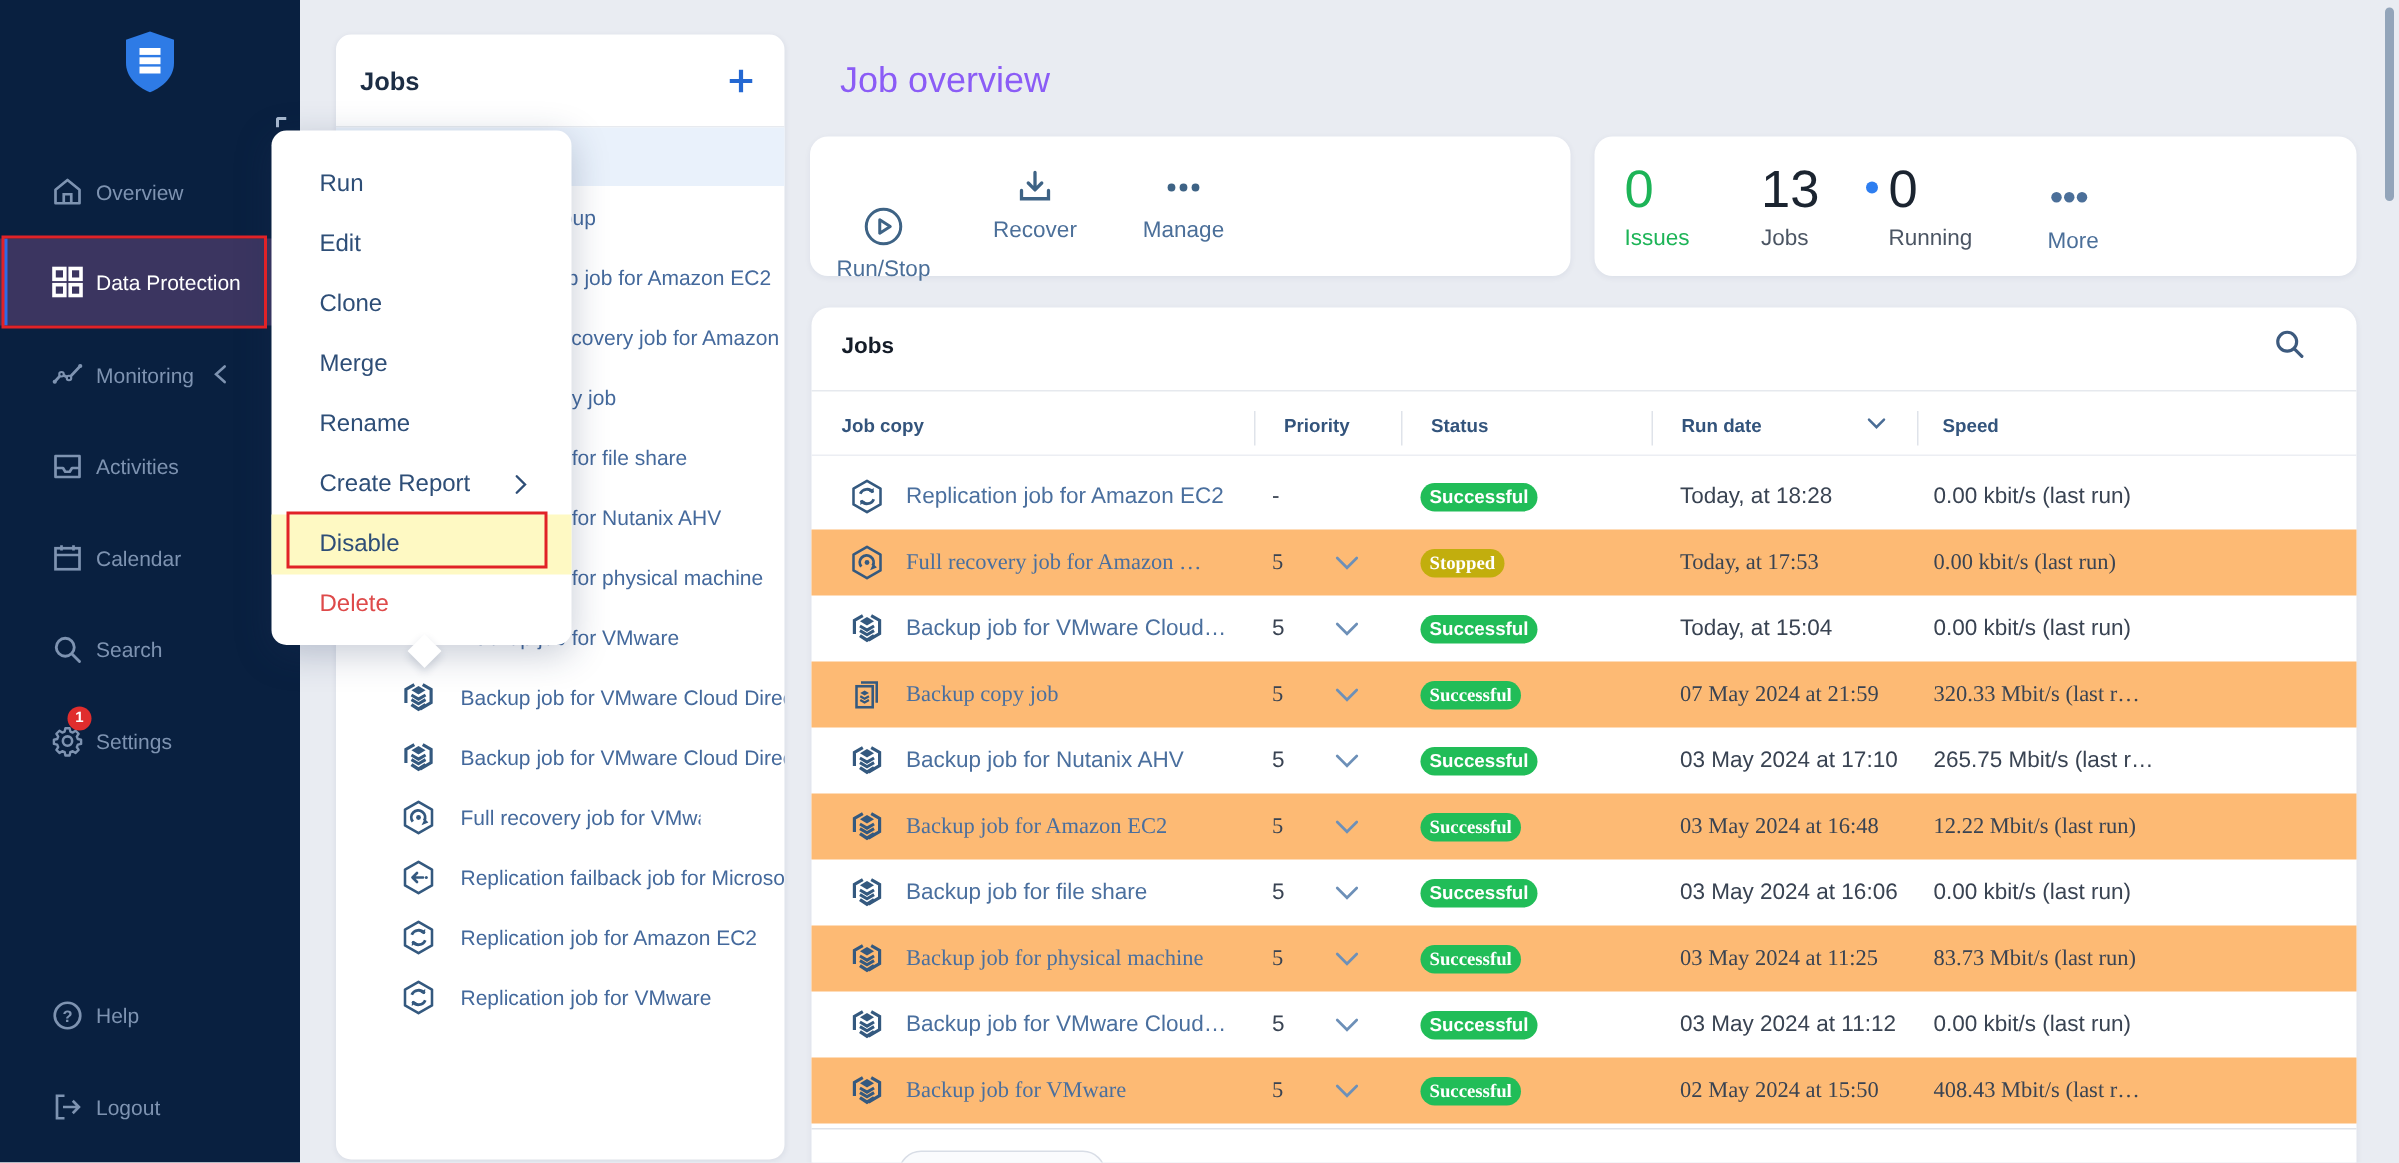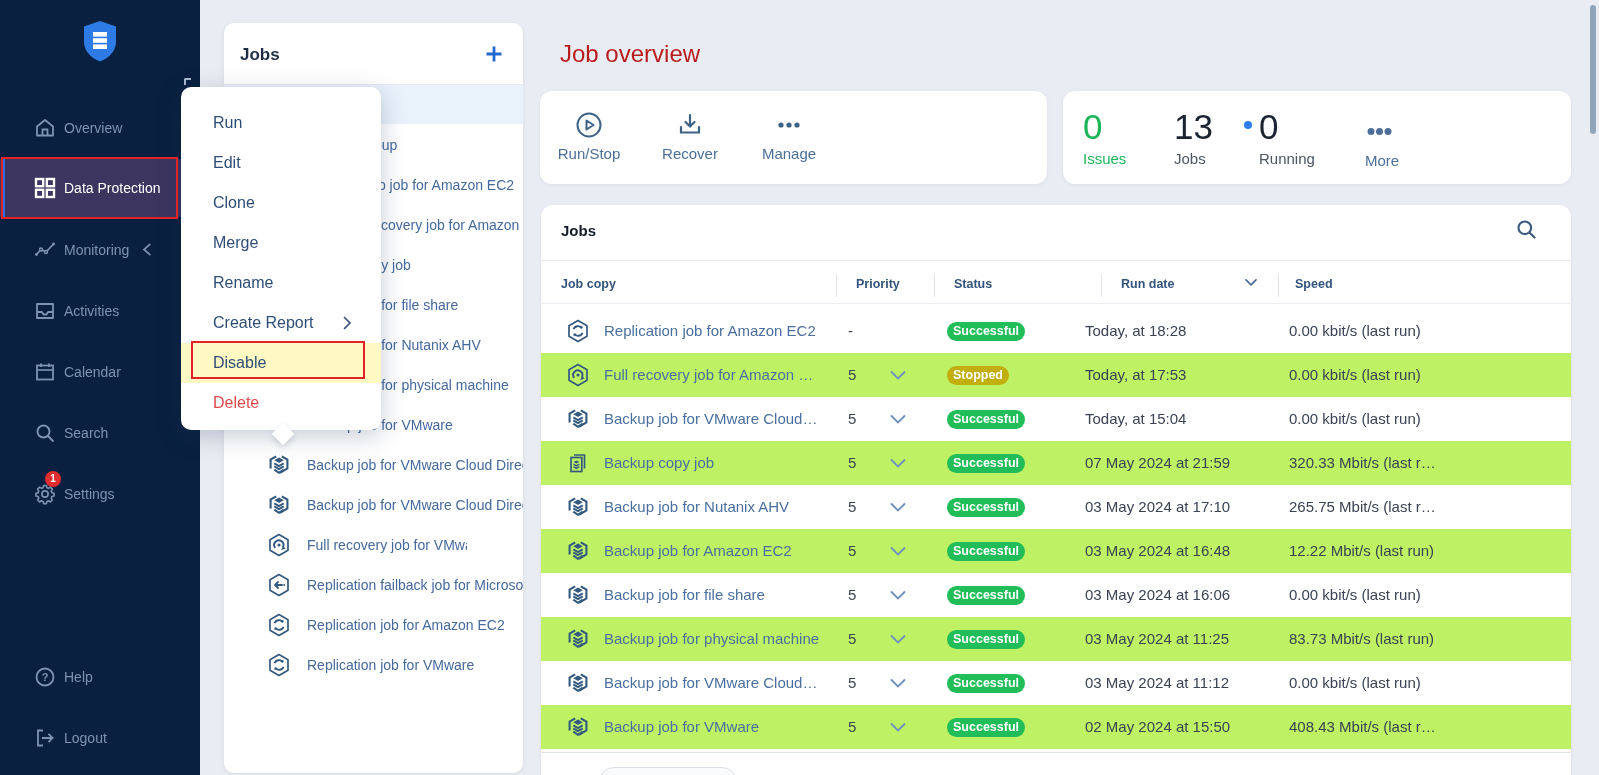--- a/index.html
+++ b/index.html
@@ -21,35 +21,35 @@
 .selrow{position:absolute;left:0;top:62px;width:100%;height:39px;background:#e9f1fb;}
 .jrow{position:absolute;height:40px;line-height:40px;font-size:14px;color:#44699c;white-space:nowrap;}
 .jico{position:absolute;width:24px;height:24px;top:8px;}
 
 .menu{position:absolute;left:181px;top:87px;width:200px;height:343px;background:#fff;border-radius:10px;box-shadow:0 6px 24px rgba(30,50,90,.25);z-index:40;}
 .menu-tail{position:absolute;left:275px;top:426px;width:16px;height:16px;background:#fff;transform:rotate(45deg);box-shadow:2px 2px 6px rgba(30,50,90,.18);z-index:41;}
 .mitem{position:absolute;left:0;width:200px;height:40px;line-height:40px;padding-left:32px;font-size:16px;color:#2e4e77;}
 .m-dis{background:#fef9c3;}
 .m-del{color:#de4a4a;}
 
-.title{position:absolute;left:560px;top:40px;font-size:24px;color:#b91c1c;}
+.title{position:absolute;left:560px;top:40px;font-size:24px;color:#8b5cf6;}
 .card{position:absolute;background:#fff;border-radius:12px;box-shadow:0 1px 4px rgba(20,40,80,.06);}
 .tool-btn{position:absolute;top:0;width:110px;height:92px;text-align:center;color:#4b6f99;}
 .tool-btn .tic{display:block;margin:20px auto 6px;width:28px;height:28px;}
 .tool-btn .tlb{font-size:15px;}
 .stat-num{font-size:35px;color:#1b2430;line-height:40px;}
 .stat-lb{font-size:15px;color:#4b5563;margin-top:3px;}
 
 .th{position:absolute;top:0;font-weight:bold;font-size:12.5px;color:#33547c;line-height:47px;white-space:nowrap;}
 .sep{position:absolute;top:13px;width:1px;height:23px;background:#dfe3ea;}
 .trow{position:absolute;left:0;width:1030px;height:44px;}
-.stripe{background:#bef264;}
+.stripe{background:#fdba74;font-family:Liberation Serif, serif;}
 .tname{position:absolute;left:63px;top:0;line-height:44px;font-size:15px;color:#4a6f9e;white-space:nowrap;}
 .tprio{position:absolute;left:307px;top:0;line-height:44px;font-size:15px;color:#394352;}
-.tdate{position:absolute;left:544px;top:0;line-height:44px;font-size:15px;color:#394352;white-space:nowrap;}
+.tdate{position:absolute;left:579px;top:0;line-height:44px;font-size:15px;color:#394352;white-space:nowrap;}
 .tspeed{position:absolute;left:748px;top:0;line-height:44px;font-size:15px;color:#394352;white-space:nowrap;}
 .badge{position:absolute;left:406px;top:12.5px;height:19px;line-height:19px;border-radius:9.5px;padding:0 6px;font-size:12.5px;font-weight:bold;color:#fff;}
 .bgreen{background:#21bd58;}
 .byellow{background:#c2ae0d;}
 .rowico{position:absolute;left:25px;top:10px;width:24px;height:24px;}
 .chev{position:absolute;left:348px;top:16px;width:16px;height:11px;}
 </style></head><body>
 <div class="sidebar">
 <div class="abs" style="left:83px;top:20px;">
       <svg width="34" height="42" viewBox="0 0 34 42">
@@ -274,21 +274,21 @@
           <path d="M5.5 2.5 L11 8 L5.5 13.5" fill="none" stroke="#2e4e77" stroke-width="1.6" stroke-linecap="round"></path>
         </svg>
       </span></div>
 <div class="mitem m-dis" style="top:256px;">Disable</div>
 <div class="mitem m-del" style="top:296px;">Delete</div>
 </div>
 <div class="redbox" style="left:191px;top:341px;width:174px;height:38px;"></div>
 <div class="abs" style="left:184px;top:78px;width:6.5px;height:6.5px;border-top:2.3px solid #a8b9d0;border-left:2.3px solid #a8b9d0;border-top-left-radius:2px;z-index:20;"></div>
 <div class="title">Job overview</div>
 <div class="card" style="left:540px;top:91px;width:507px;height:93px;">
-<div class="tool-btn" style="left:-6px;"><span class="tic">
+<div class="tool-btn" style="left:-6px;margin-top:26px;"><span class="tic">
         <svg width="28" height="28" viewBox="0 0 28 28">
           <circle cx="14" cy="14" r="11.5" fill="none" stroke="#3e6385" stroke-width="2"></circle>
           <path d="M11.5 9.5 L18.5 14 L11.5 18.5 Z" fill="none" stroke="#3e6385" stroke-width="2" stroke-linejoin="round"></path>
         </svg>
       </span><span class="tlb">Run/Stop</span></div>
 <div class="tool-btn" style="left:95px;"><span class="tic">
         <svg width="28" height="28" viewBox="0 0 28 28">
           <path d="M14 4 L14 15 M9.5 11 L14 15.6 L18.5 11" fill="none" stroke="#3e6385" stroke-width="2.2" stroke-linecap="round" stroke-linejoin="round"></path>
           <path d="M5 16 L5 21.5 L23 21.5 L23 16" fill="none" stroke="#3e6385" stroke-width="2.2" stroke-linecap="round"></path>
         </svg>

